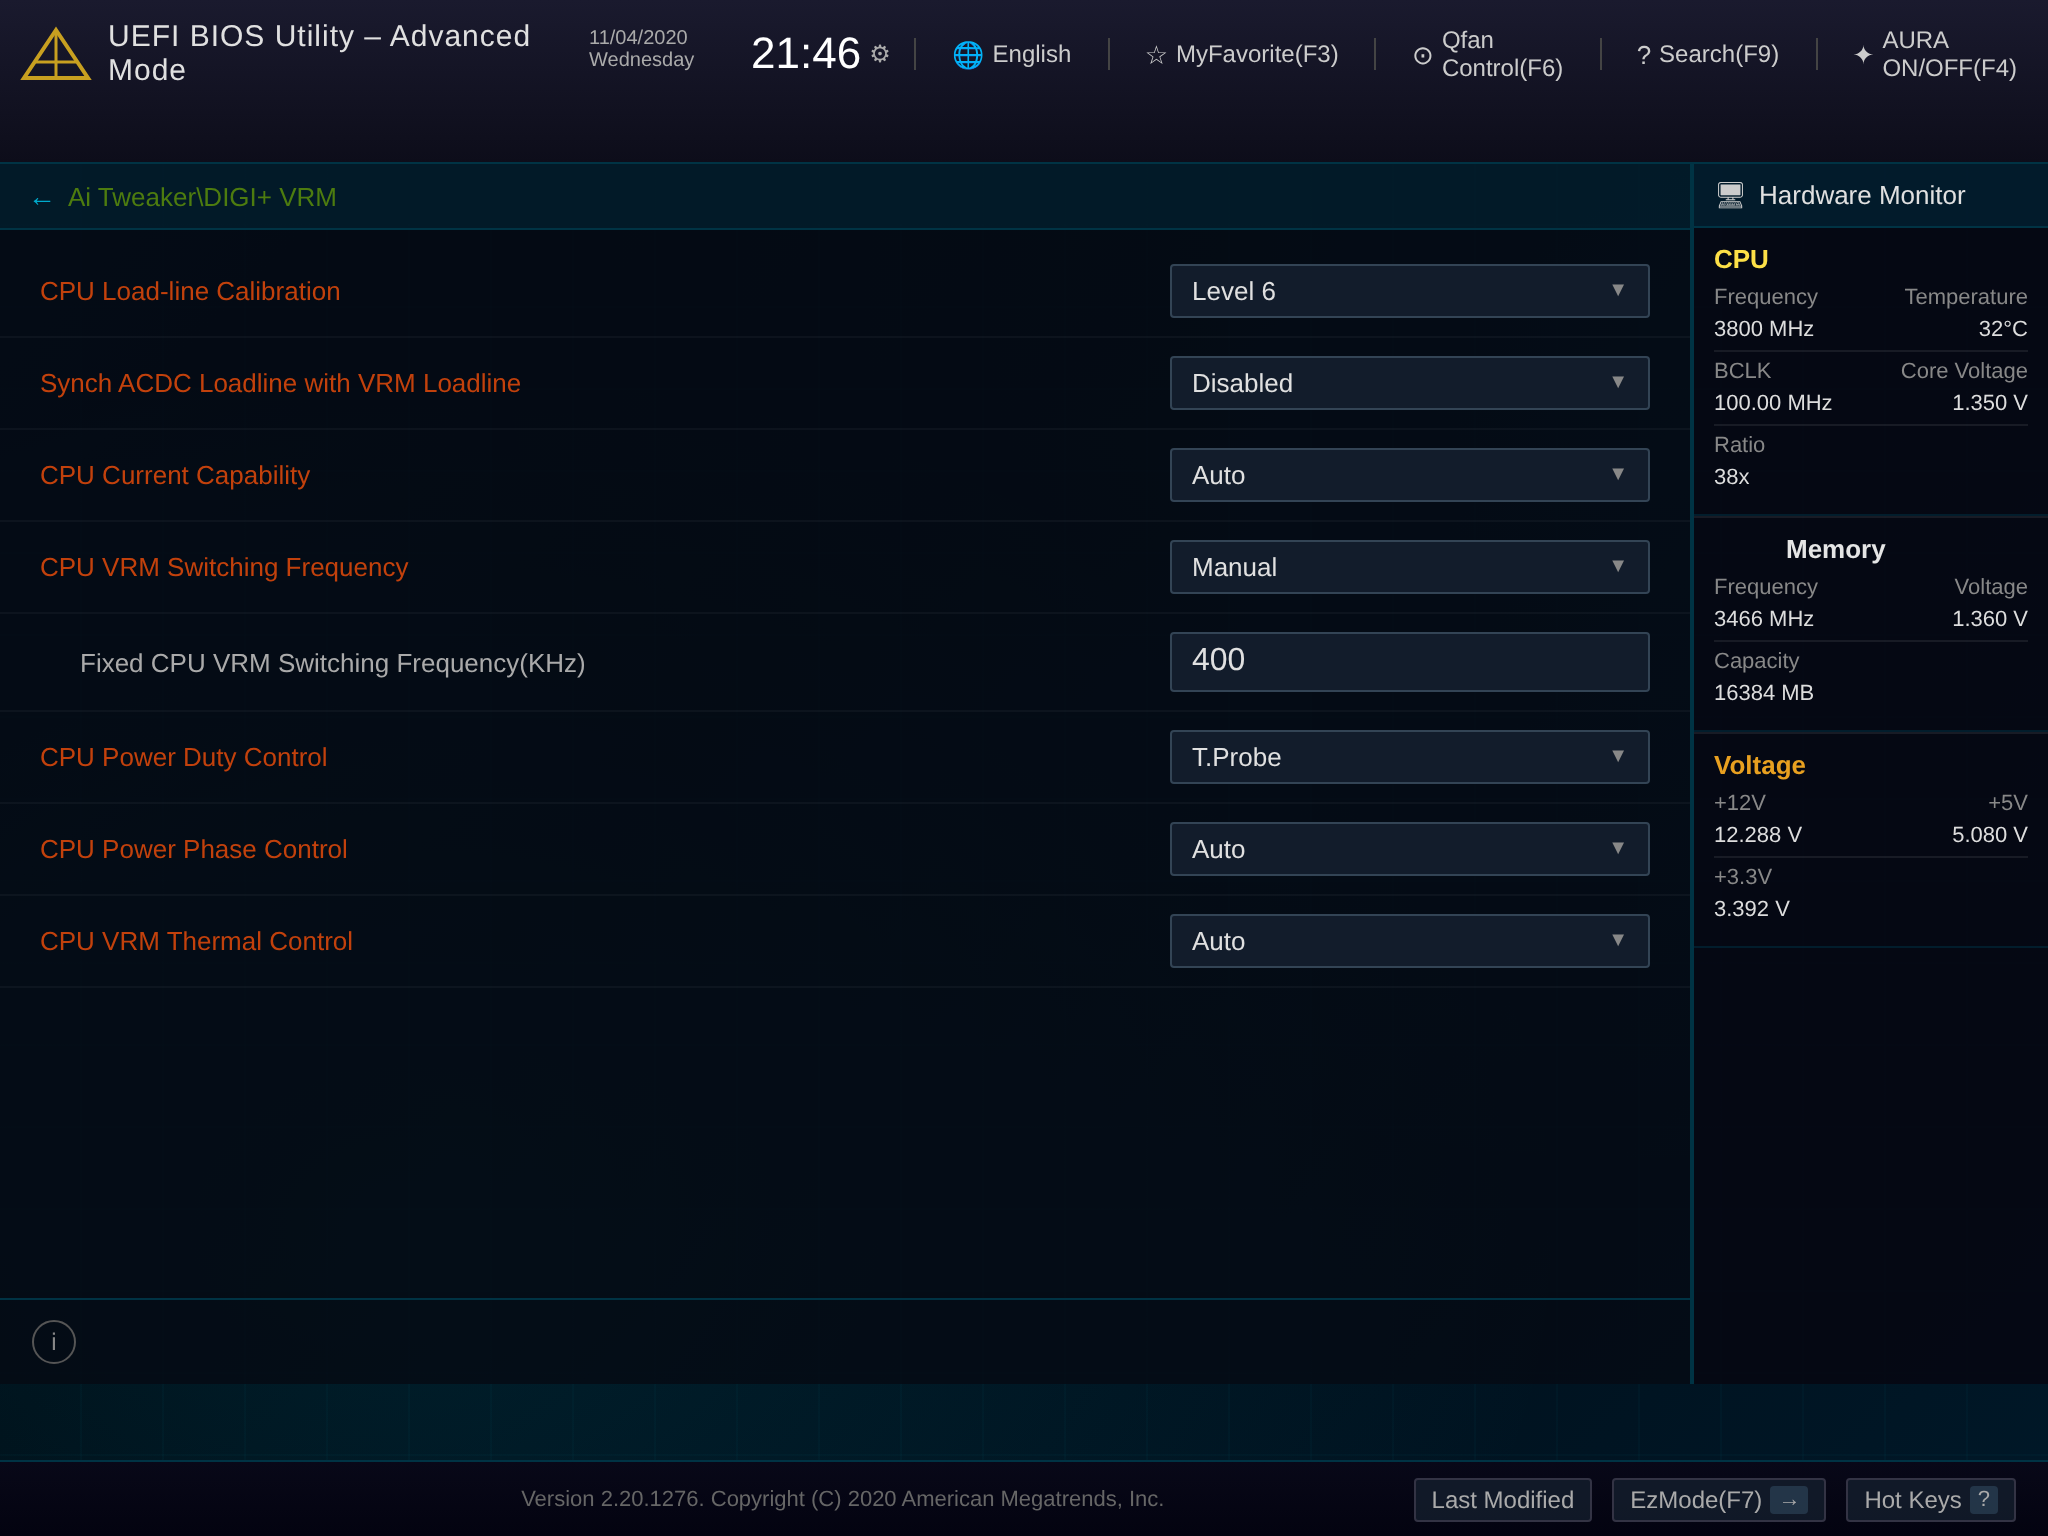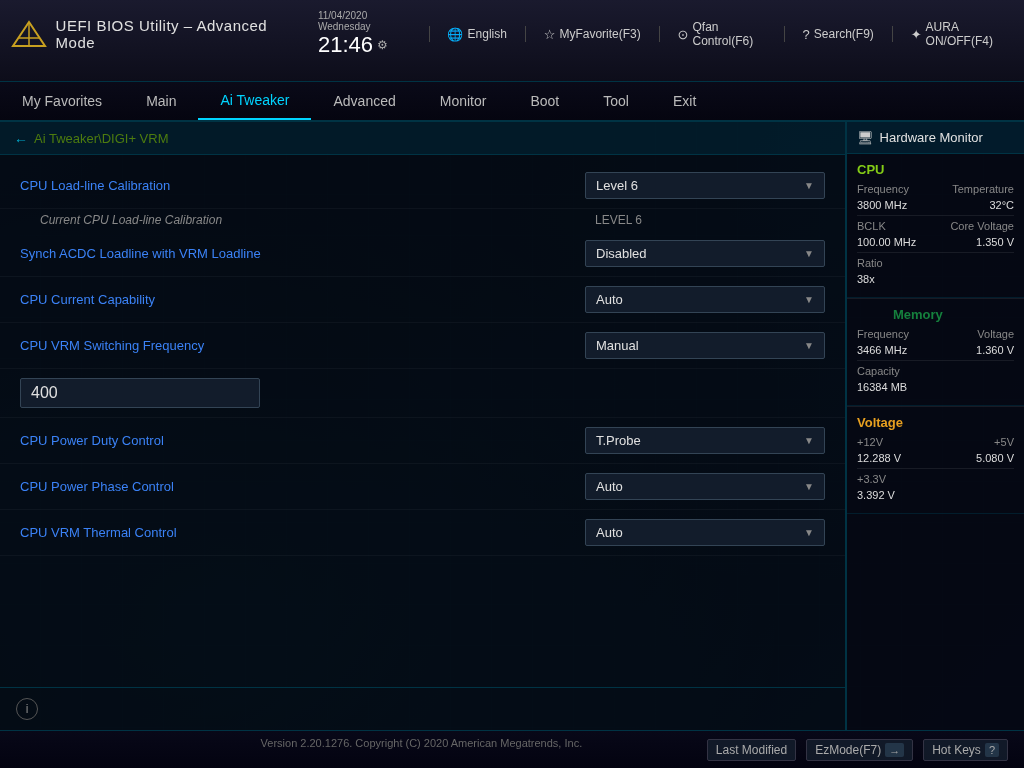--- a/index.html
+++ b/index.html
@@ -92,21 +92,21 @@
 
     .title-text {
       color: #e0e0e0;
       font-size: 15px;
       font-weight: 400;
       letter-spacing: 0.5px;
     }
 
     .datetime-area {
       display: flex;
-      flex-direction: column;
+      flex-direction: row;
       align-items: flex-start;
       margin-left: 10px;
     }
 
     .date-text {
       color: #aaa;
       font-size: 10px;
     }
 
     .time-area {
@@ -229,21 +229,21 @@
 
     .setting-row {
       display: flex;
       align-items: center;
       justify-content: space-between;
       padding: 9px 20px;
       border-bottom: 1px solid rgba(255,255,255,0.04);
     }
 
     .setting-label {
-      color: #3b82f6;
+      color: #c2410c;
       font-size: 13px;
     }
 
     .setting-label.sub {
       padding-left: 20px;
       color: #aaa;
     }
 
     .setting-control {
       min-width: 240px;
@@ -356,22 +356,22 @@
       padding: 8px 10px;
       border-bottom: 1px solid rgba(0, 50, 70, 0.5);
     }
 
     .hw-section-title {
       font-size: 13px;
       font-weight: 600;
       margin-bottom: 6px;
     }
 
-    .hw-section-title.cpu { color: #84cc16; }
-    .hw-section-title.memory { color: #15803d; padding-left: 36px; }
+    .hw-section-title.cpu { color: #fde047; }
+    .hw-section-title.memory { color: #e5e5e5; padding-left: 36px; }
     .hw-section-title.voltage { color: #e8a020; }
 
     .hw-divider {
       height: 1px;
       background: rgba(255,255,255,0.08);
       margin: 4px 0;
     }
 
     .hw-row {
       display: flex;
@@ -389,21 +389,23 @@
       font-size: 11px;
     }
 
     
     .footer {
       background: linear-gradient(180deg, #080818 0%, #030310 100%);
       border-top: 1px solid #003344;
       padding: 6px 16px;
       display: flex;
       justify-content: space-between;
+      align-items: center;
       height: 38px;
+      margin-top: 38px;
     }
 
     .footer-version {
       color: #666;
       font-size: 11px;
       text-align: center;
       flex: 1;
     }
 
     .footer-actions {
@@ -484,54 +486,40 @@
         </div>
         <div class="divider-v"></div>
         <div class="tool-item">
           <span class="tool-icon">✦</span>
           <span>AURA ON/OFF(F4)</span>
         </div>
       </div>
     </div>
   </div>
 
-  <div class="nav-bar">
-    <div class="nav-item">My Favorites</div>
-    <div class="nav-item">Main</div>
-    <div class="nav-item active">Ai Tweaker</div>
-    <div class="nav-item">Advanced</div>
-    <div class="nav-item">Monitor</div>
-    <div class="nav-item">Boot</div>
-    <div class="nav-item">Tool</div>
-    <div class="nav-item">Exit</div>
-  </div>
 
   <div class="main-area">
 
     <div class="left-panel">
 
       <div class="breadcrumb-bar">
         <span class="breadcrumb-arrow">←</span>
         <span class="breadcrumb-text">Ai Tweaker\DIGI+ VRM</span>
       </div>
 
       <div class="settings-list">
 
         <div class="setting-row">
           <span class="setting-label">CPU Load-line Calibration</span>
           <div class="dropdown-control setting-control">
             <span class="dropdown-value">Level 6</span>
             <span class="dropdown-arrow">▼</span>
           </div>
         </div>
 
-        <div class="info-row">
-          <span class="info-label">Current CPU Load-line Calibration</span>
-          <span class="info-value">LEVEL 6</span>
-        </div>
 
         <div class="setting-row">
           <span class="setting-label">Synch ACDC Loadline with VRM Loadline</span>
           <div class="dropdown-control setting-control">
             <span class="dropdown-value">Disabled</span>
             <span class="dropdown-arrow">▼</span>
           </div>
         </div>
 
         <div class="setting-row">
@@ -544,20 +532,21 @@
 
         <div class="setting-row">
           <span class="setting-label">CPU VRM Switching Frequency</span>
           <div class="dropdown-control setting-control">
             <span class="dropdown-value">Manual</span>
             <span class="dropdown-arrow">▼</span>
           </div>
         </div>
 
         <div class="setting-row">
+          <span class="setting-label sub">Fixed CPU VRM Switching Frequency(KHz)</span>
           <div class="text-control setting-control">
             <span>400</span>
           </div>
         </div>
 
         <div class="setting-row">
           <span class="setting-label">CPU Power Duty Control</span>
           <div class="dropdown-control setting-control">
             <span class="dropdown-value">T.Probe</span>
             <span class="dropdown-arrow">▼</span>

